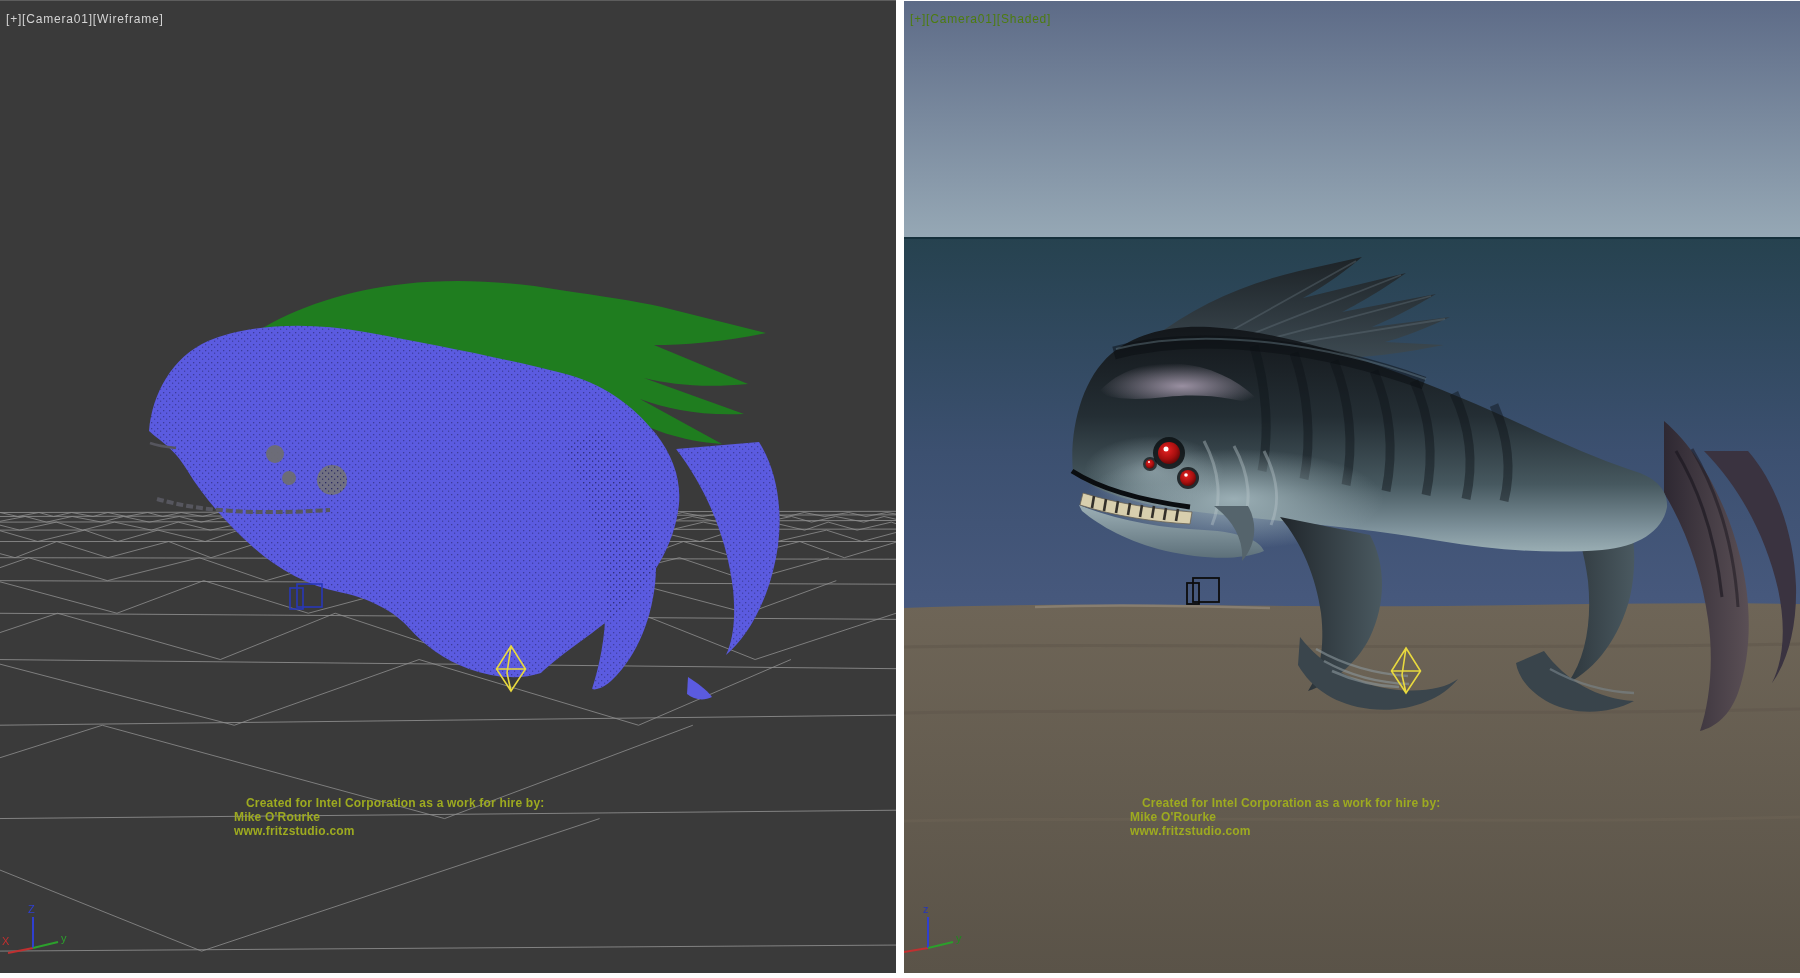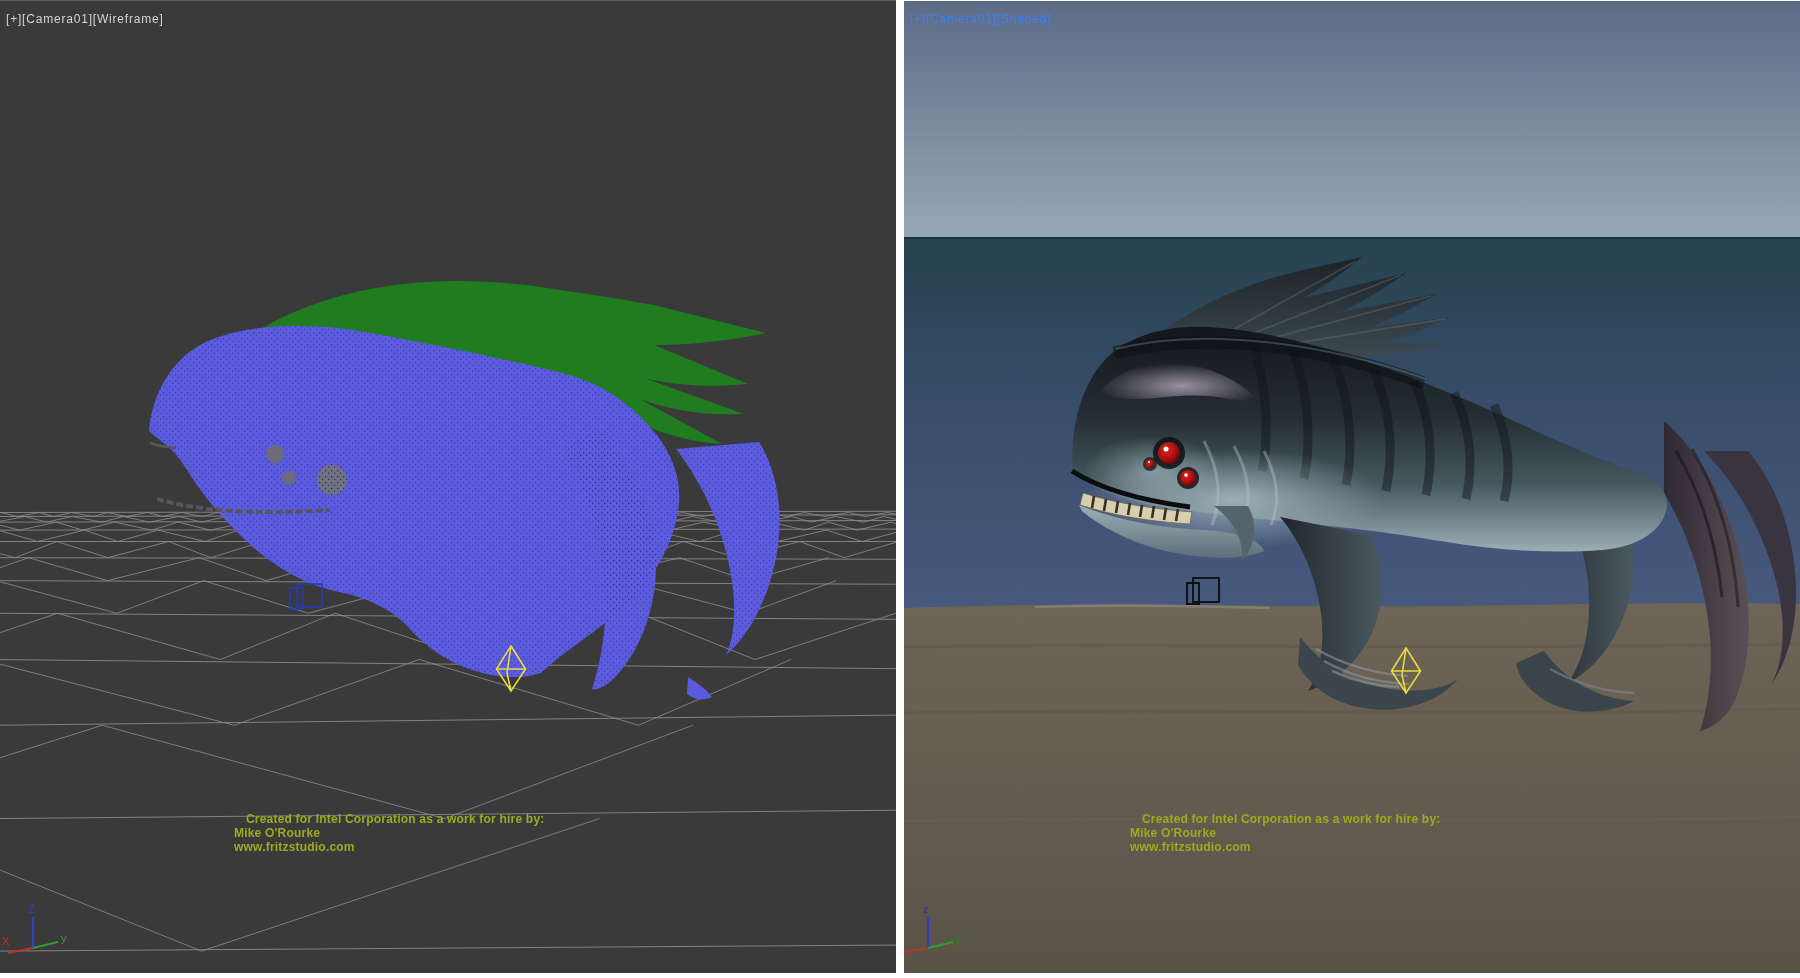--- a/index.html
+++ b/index.html
@@ -5,24 +5,24 @@
   html,body{margin:0;padding:0;background:#ffffff;}
   .stage{position:relative;width:1800px;height:978px;background:#ffffff;overflow:hidden;
          font-family:"Liberation Sans",sans-serif;}
   .viewport{position:absolute;top:0;height:972px;overflow:hidden;}
   .viewport svg{position:absolute;left:0;top:0;}
   #vp-left{left:0;width:896px;background:#3a3a3a;border-top:1px solid rgba(255,255,255,.18);}
   #vp-right{left:904px;width:896px;border-top:1px solid rgba(255,255,255,.18);}
   .vp-label{position:absolute;left:6px;top:11px;font-size:12px;letter-spacing:.8px;
             cursor:pointer;user-select:none;white-space:pre;}
   #vp-left .vp-label{color:#d4d4d4;}
-  #vp-right .vp-label{color:#3b82f6;}
+  #vp-right .vp-label{color:#4d7c0f;}
   .watermark{position:absolute;width:360px;color:#9daa20;font-size:12px;font-weight:bold;
              line-height:14px;letter-spacing:.2px;}
-  .watermark .l1{text-indent:12px;margin-top:16px;}
+  .watermark .l1{text-indent:12px;}
   #vp-left .watermark{left:234px;top:795px;}
   #vp-right .watermark{left:226px;top:795px;}
   .wm-line{display:block;}
 </style>
 </head>
 <body>
 
 <div class="stage">
 
   <div class="viewport" id="vp-left">

